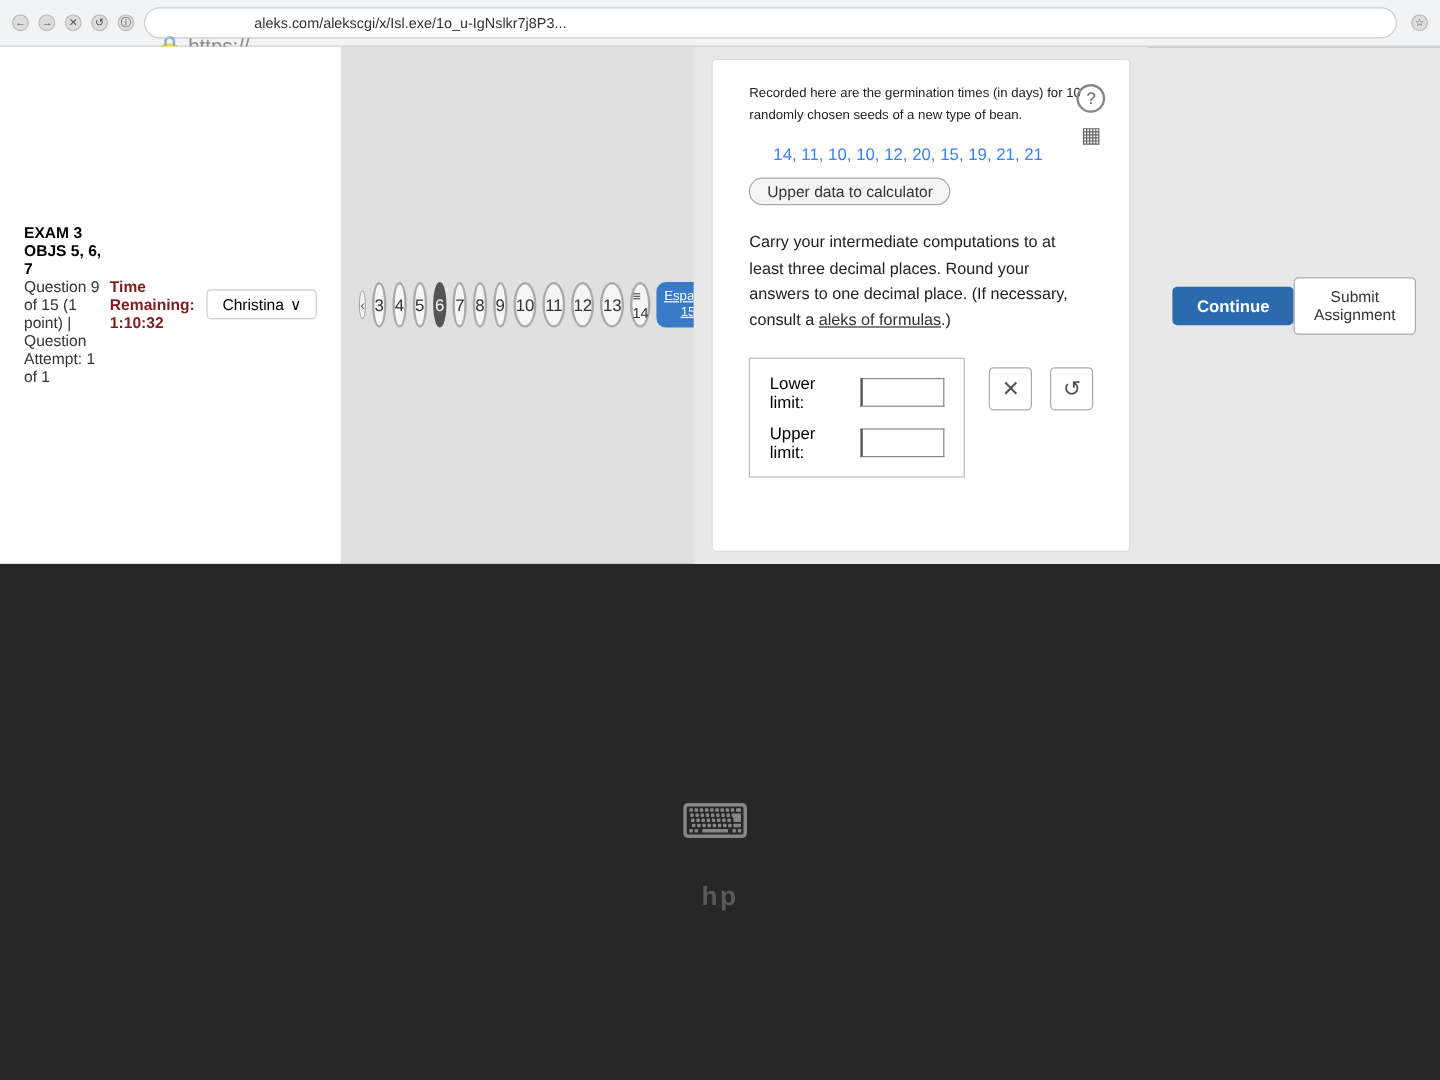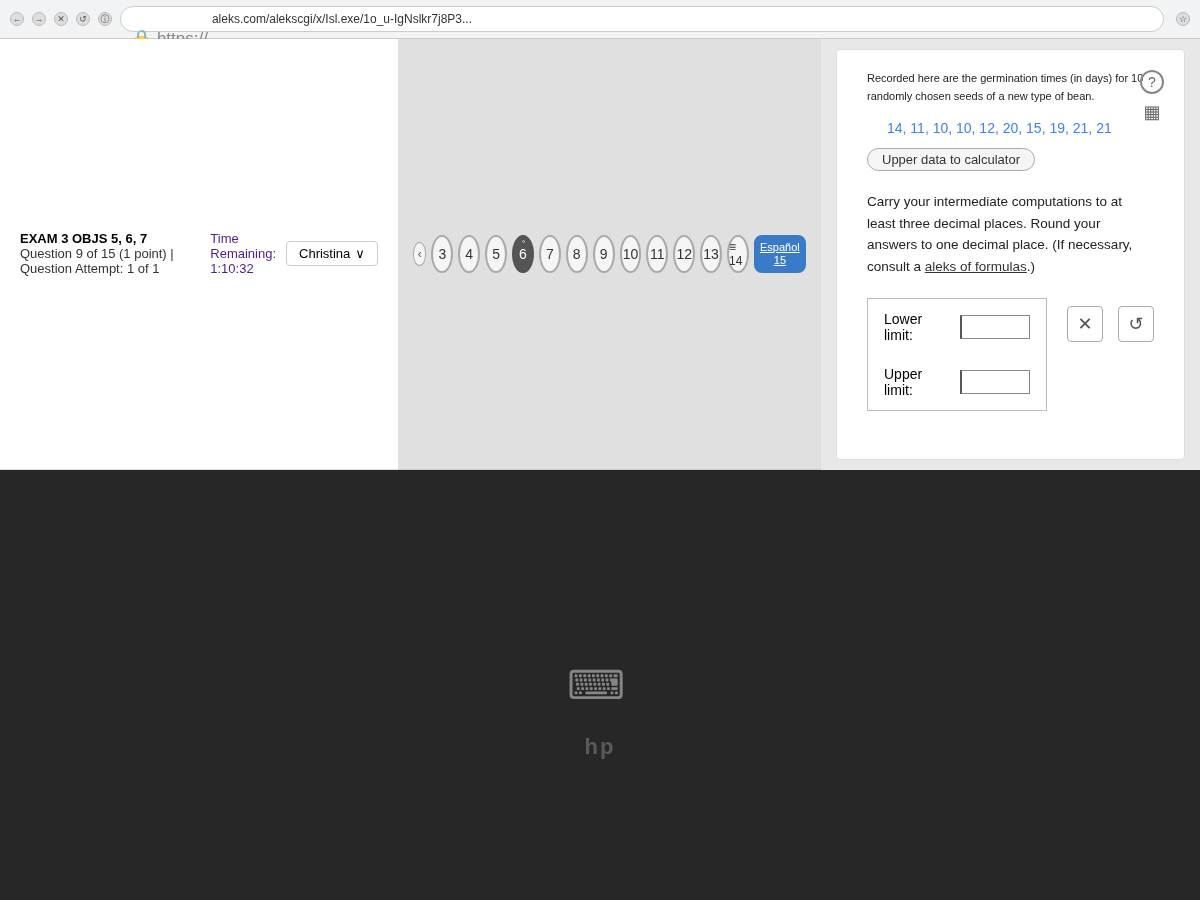--- a/index.html
+++ b/index.html
@@ -62,21 +62,21 @@
       justify-content: space-between;
       border-bottom: 1px solid #ddd;
     }
     .exam-info { font-size: 13px; color: #333; }
     .exam-title { font-weight: bold; font-size: 13px; }
     .top-right {
       display: flex;
       align-items: center;
       gap: 10px;
     }
-    .time-remaining { font-size: 13px; color: #4c1d95; }
+    .time-remaining { font-size: 13px; color: #7f1d1d; font-weight: bold; }
     .user-btn {
       background: white;
       border: 1px solid #ccc;
       border-radius: 4px;
       padding: 4px 12px;
       font-size: 13px;
       cursor: pointer;
       display: flex;
       align-items: flex-start;
       gap: 5px;
@@ -185,21 +185,21 @@
     }
     .limits-box {
       border: 1px solid #bbb;
       padding: 12px 16px;
       background: white;
       min-width: 180px;
     }
     .limit-row {
       display: flex;
       align-items: center;
-      margin-bottom: 23px;
+      margin-bottom: 10px;
       gap: 8px;
       font-size: 14px;
     }
     .limit-row:last-child { margin-bottom: 0; }
     .limit-input {
       width: 70px;
       height: 24px;
       border: 1px solid #888;
       border-left: 2px solid #555;
       padding: 2px 4px;
@@ -379,20 +379,24 @@
         <button class="action-btn">
           <span>✕</span>
         </button>
         <button class="action-btn">
           <span>↺</span>
         </button>
       </div>
     </div>
   </div>
 
+  <div class="bottom-bar">
+    <button class="continue-btn">Continue</button>
+    <button class="submit-btn">Submit Assignment</button>
+  </div>
 
 </div>
 
 <div style="width:1200px; background:#2a2a2a; flex:1; display:flex; align-items:center; justify-content:center; opacity:0.85;">
   <div style="color:#999; font-size:40px; letter-spacing:8px; user-select:none;">⌨</div>
 
   <div style="position:absolute; bottom: 140px; left:50%; transform:translateX(-50%); color:#666; font-size:22px; font-weight:bold; letter-spacing:2px;">hp</div>
 </div>
 
 </body></html>

